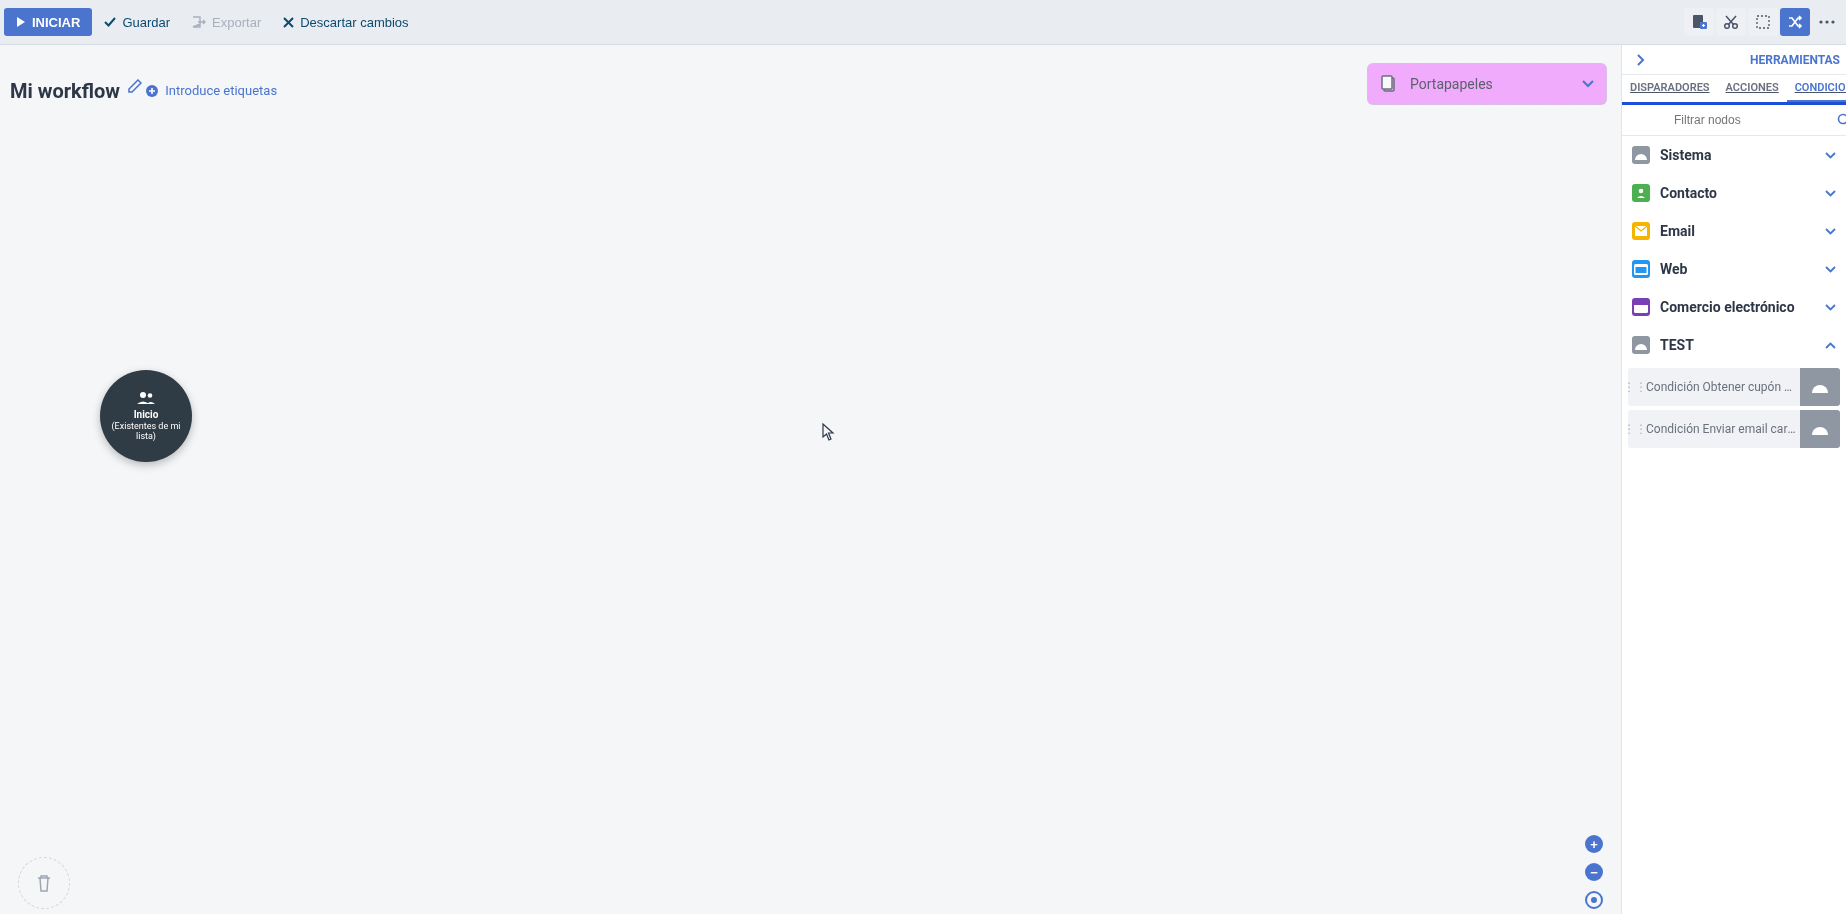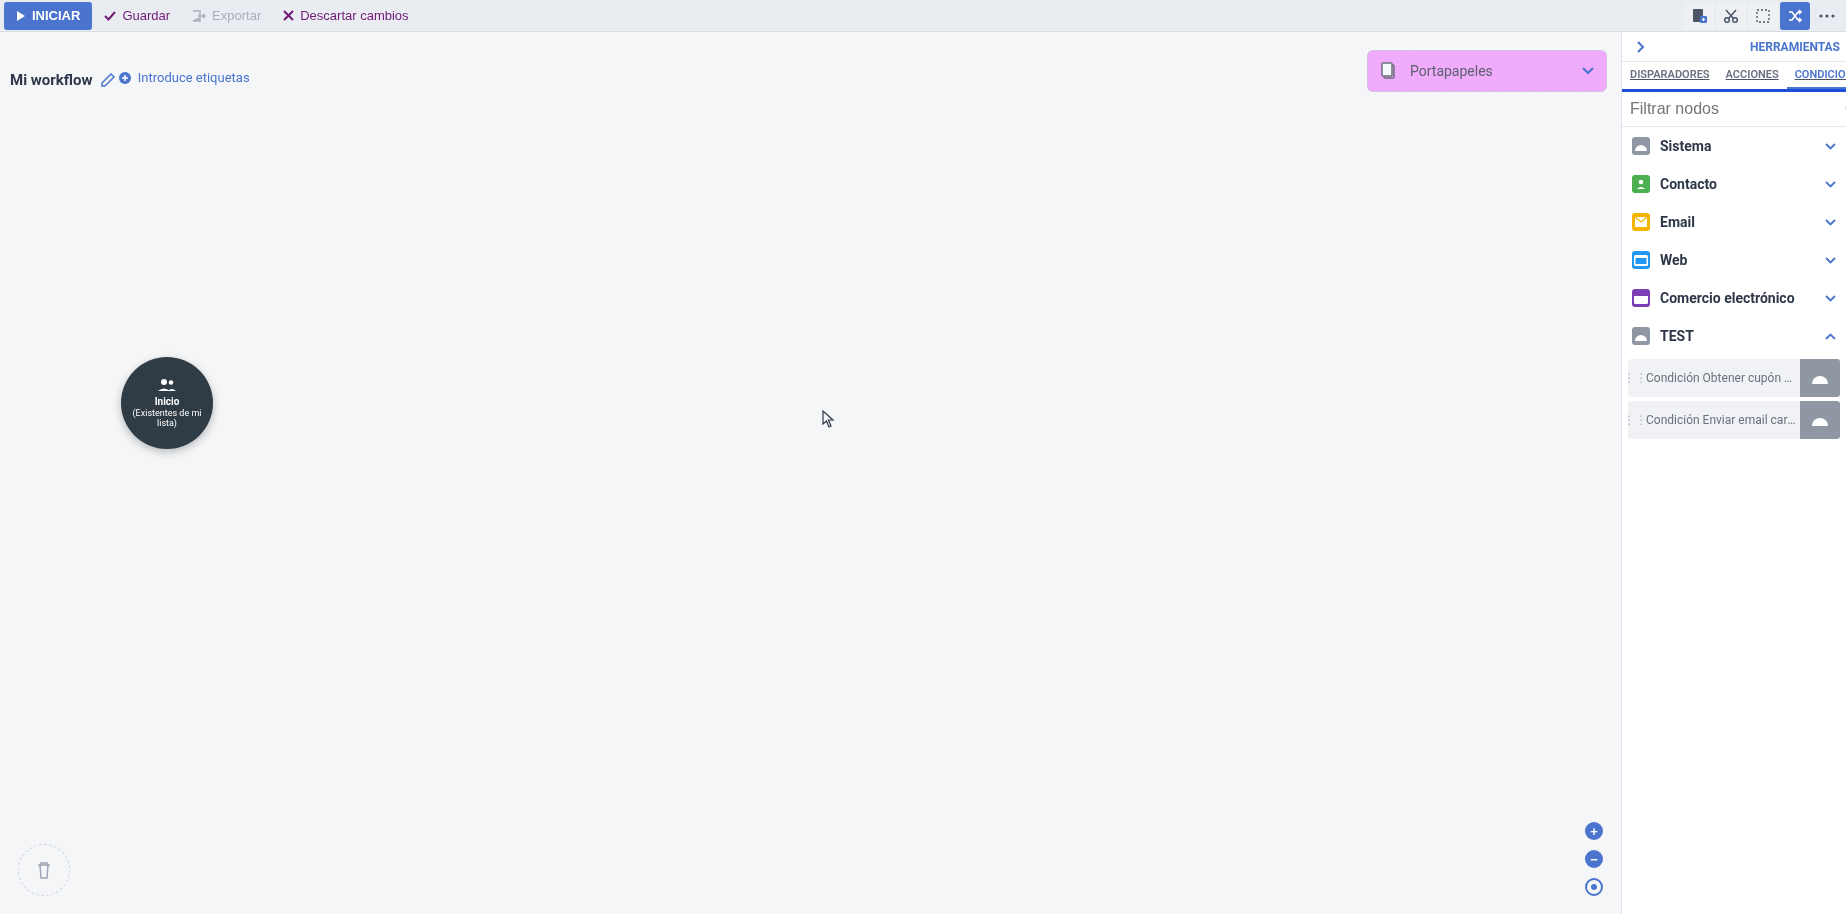--- a/index.html
+++ b/index.html
@@ -11,38 +11,38 @@
   width: 1846px;
   height: 914px;
   overflow: hidden;
   position: relative;
 }
 
 
 .top-toolbar {
   display: flex;
   align-items: center;
-  height: 32px;
+  height: 45px;
   background: #e9ecf1;
   border-bottom: 1px solid #d8dce4;
   padding: 0 4px;
   justify-content: space-between;
 }
 .toolbar-left { display: flex; align-items: center; gap: 2px; }
 .toolbar-right { display: flex; align-items: center; gap: 2px; }
 
 .tb-btn {
   display: inline-flex;
   align-items: center;
   gap: 6px;
   padding: 0 10px;
   height: 28px;
   font-size: 13px;
   font-weight: 500;
-  color: #701a75;
+  color: #0c4a6e;
   background: transparent;
   border: none;
   cursor: pointer;
   border-radius: 3px;
 }
 .tb-btn.primary {
   background: #4a74ce;
   color: #fff;
   font-weight: 700;
   padding: 0 12px;
@@ -75,24 +75,24 @@
   display: flex;
   flex-direction: column;
 }
 
 
 .wf-header {
   position: absolute;
   top: 20px; left: 10px;
 }
 .wf-title {
-  font-size: 15px;
+  font-size: 20px;
   font-weight: 700;
   color: #2d3748;
-  display: inline-flex; align-items: center; gap: 8px;
+  display: inline-flex; gap: 8px;
 }
 .wf-edit { color: #4a74ce; cursor: pointer; }
 .wf-tags {
   margin-top: 18px;
   color: #4a74ce;
   font-size: 13px;
   display: inline-flex; align-items: center; gap: 6px;
   cursor: pointer;
 }
 
@@ -109,21 +109,21 @@
   color: #5a616d;
   cursor: pointer;
   background: #f0abfc;
 }
 .clipboard-box .label { flex: 1; font-size: 14px; }
 .clipboard-box .chev { color: #4a74ce; }
 
 
 .start-node {
   position: absolute;
-  top: 325px; left: 121px;
+  top: 325px; left: 100px;
   width: 92px; height: 92px;
   border-radius: 50%;
   background: #2f3b45;
   color: #fff;
   display: flex; flex-direction: column; align-items: center; justify-content: center;
   text-align: center;
   box-shadow: 0 3px 8px rgba(0,0,0,0.25);
   cursor: pointer;
 }
 .start-node .icon { font-size: 15px; margin-bottom: 4px; }
@@ -183,22 +183,22 @@
   flex: 0 0 auto; padding: 6px 8px; font-size:11px; font-weight:600;
   color:#6a717e; cursor:pointer; white-space:nowrap;
 }
 .sp-tab.active { color:#4a74ce; border-bottom:2px solid #4a74ce; }
 
 .sp-filter {
   display:flex; align-items:center; border-bottom:1px solid #e6e8ee;
   padding: 4px 6px; gap:6px;
 }
 .sp-filter input {
-  flex:1; border:none; outline:none; font-size:16px; color:#1d4ed8;
-  background:transparent; padding:4px 2px;
+  flex:1; border:none; outline:none; font-size:12px; color:#1d4ed8;
+  background:transparent; padding:4px 2px;margin-left:44px;
 }
 .sp-filter .search-ic { color:#4a74ce; cursor:pointer; }
 
 .cat-list { flex:1; overflow-y:auto; }
 .cat-item {
   display:flex; align-items:center; padding:10px 10px; gap:10px;
   cursor:pointer; font-weight:700; font-size:14px; color:#2d3748;
 }
 .cat-item .chev { margin-left:auto; color:#4a74ce; }
 .cat-icon {

